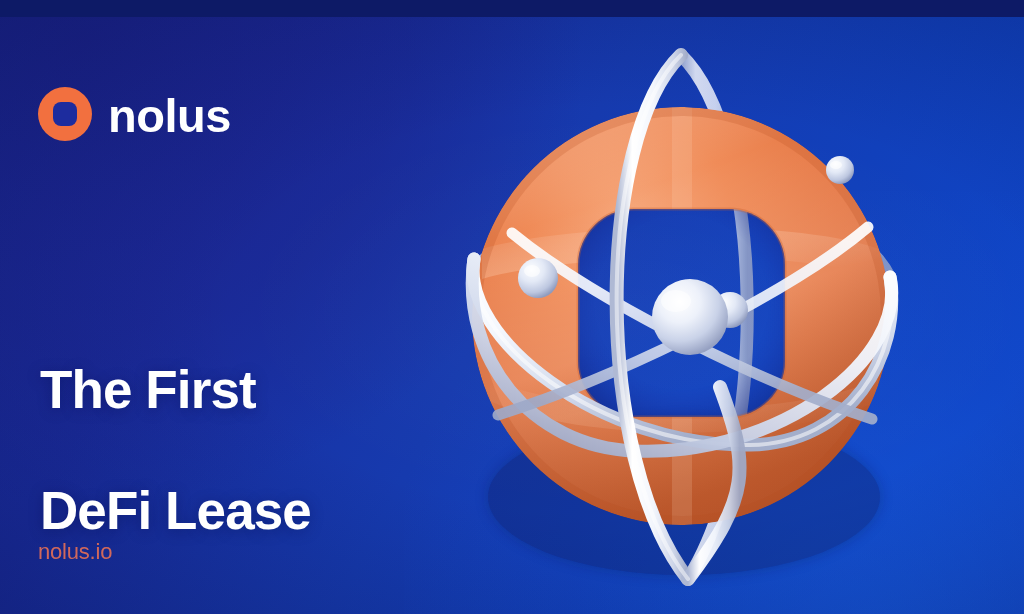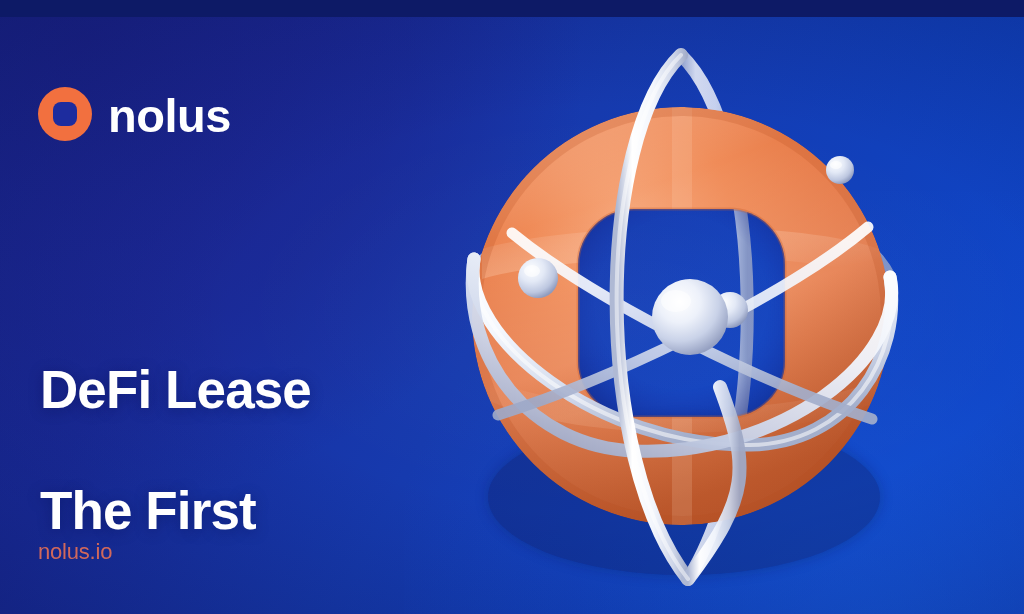--- a/index.html
+++ b/index.html
@@ -291,19 +291,19 @@
 
   <div class="logo">
     <div class="logo-mark">
       <span class="ring"></span>
       <span class="hole"></span>
     </div>
     <div class="logo-word">nolus</div>
   </div>
 
   <h1 class="headline">
+    <span class="line">The First</span>
     <span class="line">DeFi Lease</span>
-    <span class="line">The First</span>
   </h1>
 
   <a class="footer-url" href="#">nolus.io</a>
 
 </div>
 
 </body></html>

